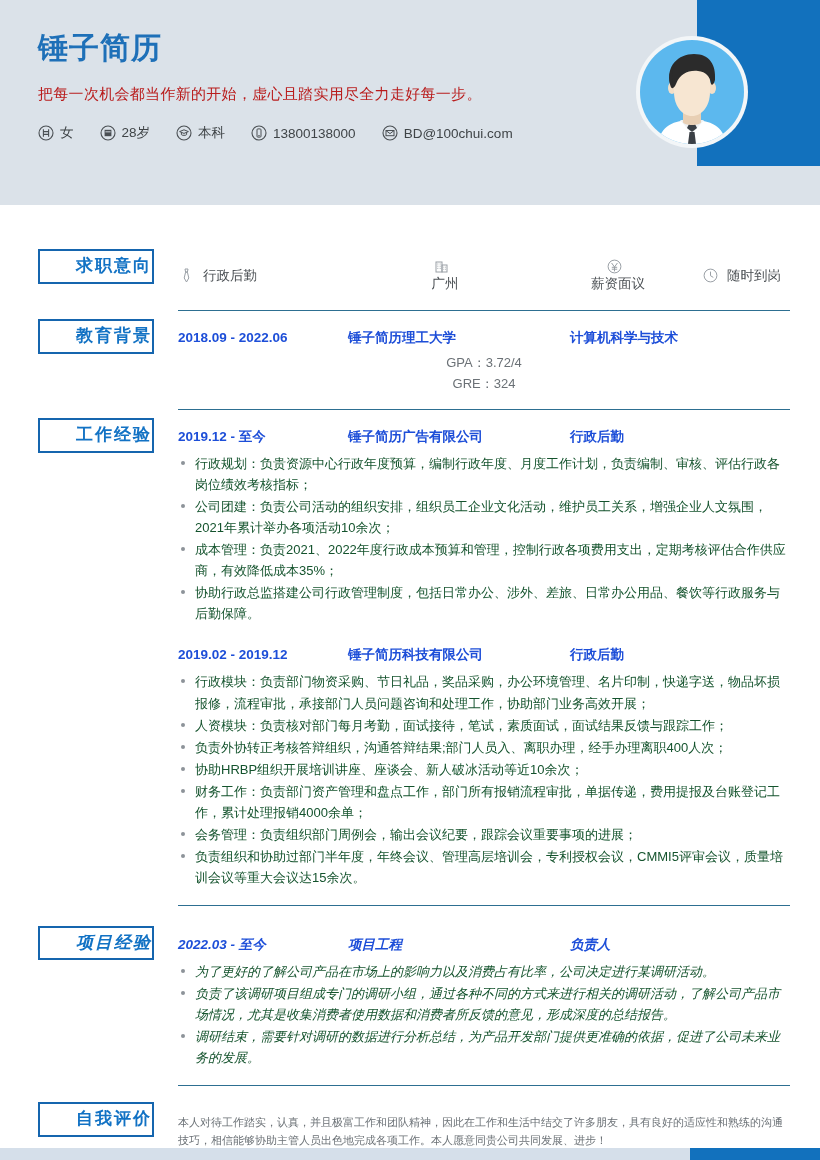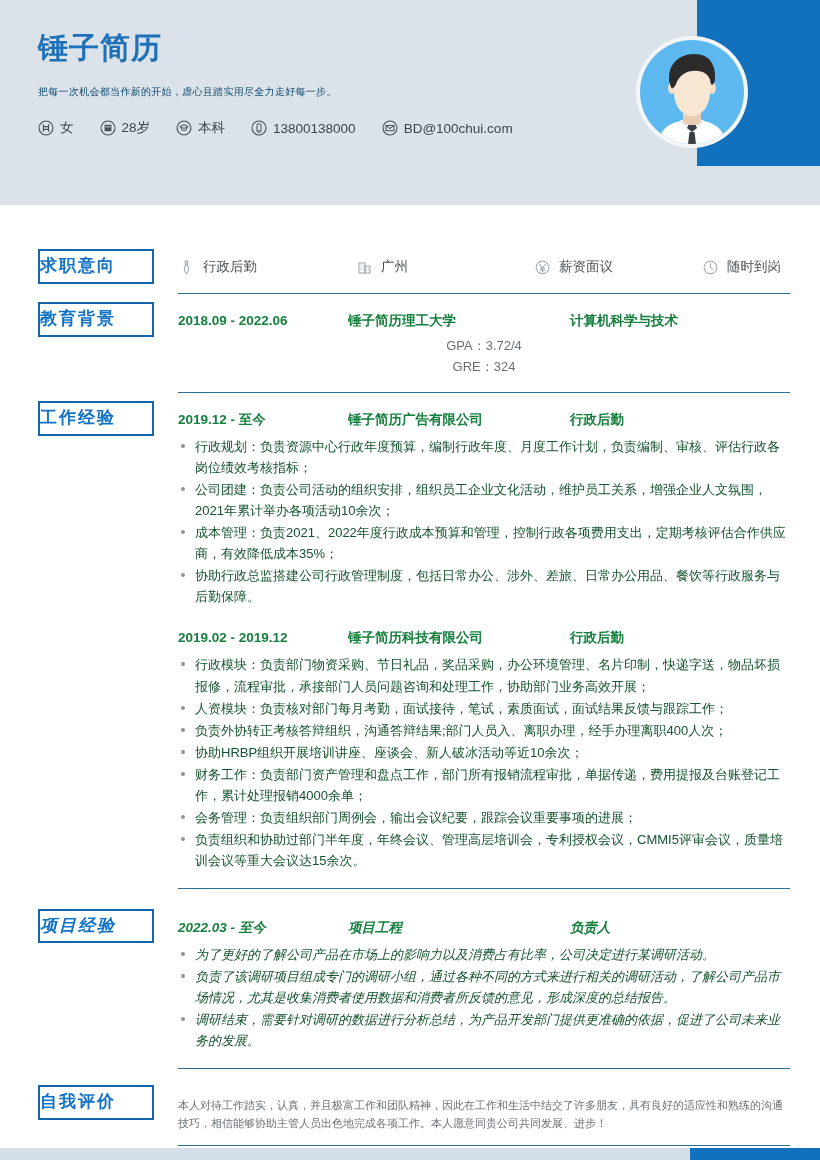--- a/index.html
+++ b/index.html
@@ -40,22 +40,22 @@
   }
   .resume-name {
     font-size: 30px;
     font-weight: bold;
     color: #1e70b8;
     letter-spacing: 1px;
     line-height: 1;
     margin: 0 0 22px 0;
   }
   .resume-slogan {
-    font-size: 10px;
-    color: #0c4a6e;
+    font-size: 15px;
+    color: #b91c1c;
     margin: 0 0 20px 0;
     letter-spacing: 0.3px;
   }
   .contact-row {
     display: flex;
     align-items: center;
     gap: 0px;
     font-size: 13.5px;
     color: #3f4447;
   }
@@ -120,21 +120,21 @@
   }
   .section-label {
     position: absolute;
     left: 38px;
     width: 116px;
     box-sizing: border-box;
     border: 2px solid #1565ae;
     color: #1272c4;
     font-size: 17px;
     font-weight: bold;
-    text-align: left;
+    text-align: right;
     padding: 5px 0 6px 0;
     letter-spacing: 2px;
     background: #ffffff;
     line-height: 1.15;
   }
   .section-body {
     flex: 1 1 auto;
     padding-right: 30px;
     position: relative;
   }
@@ -152,40 +152,40 @@
     color: #4a4f53;
     padding-top: 9px;
     padding-bottom: 17px;
   }
   .intent-item {
     display: flex;
     align-items: center;
     white-space: nowrap;
   }
   .intent-item:nth-child(1) { width: 178px; }
-  .intent-item:nth-child(2) { width: 178px; }
-  .intent-item:nth-child(3) { width: 168px; }
+  .intent-item:nth-child(2) { width: 178px; flex-direction: column; }
+  .intent-item:nth-child(3) { width: 168px; flex-direction: column; }
   .intent-item .ii-icon {
     display: inline-flex;
     align-items: center;
     justify-content: center;
     width: 17px;
     height: 17px;
     margin-right: 8px;
     flex: 0 0 17px;
   }
 
   
   .entry { padding-top: 2px; }
   .entry-head {
     display: flex;
     align-items: baseline;
     font-size: 13.5px;
     font-weight: bold;
-    color: #15803d;
+    color: #1d4ed8;
     padding-top: 8px;
     padding-bottom: 3px;
   }
   .entry-head .eh-date { width: 170px; flex: 0 0 170px; }
   .entry-head .eh-org  { width: 222px; flex: 0 0 222px; }
   .entry-head .eh-role { flex: 1 1 auto; }
 
   .sub-lines {
     font-size: 13px;
     color: #6b7176;

